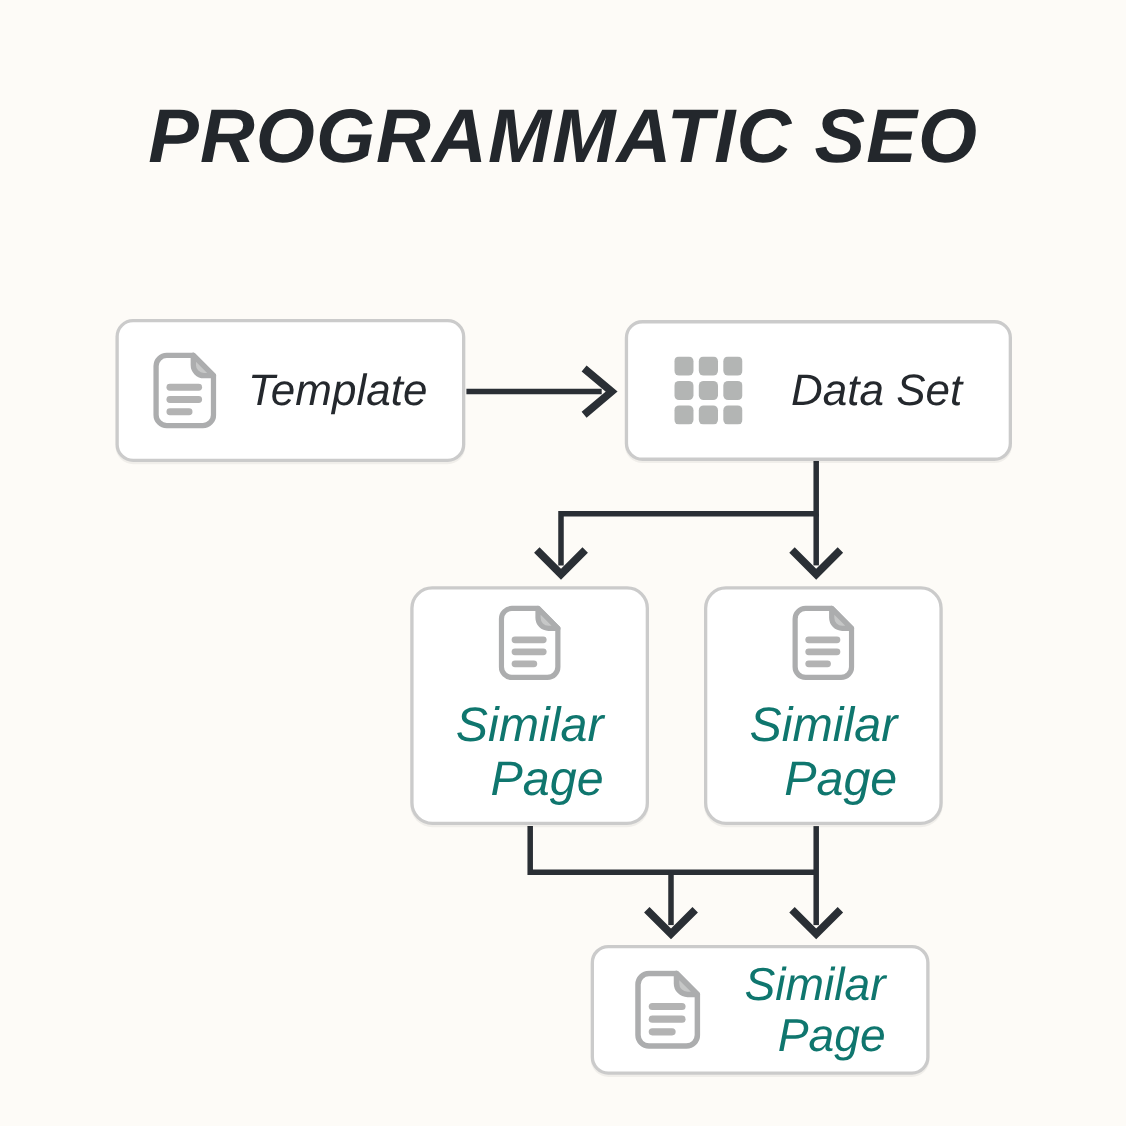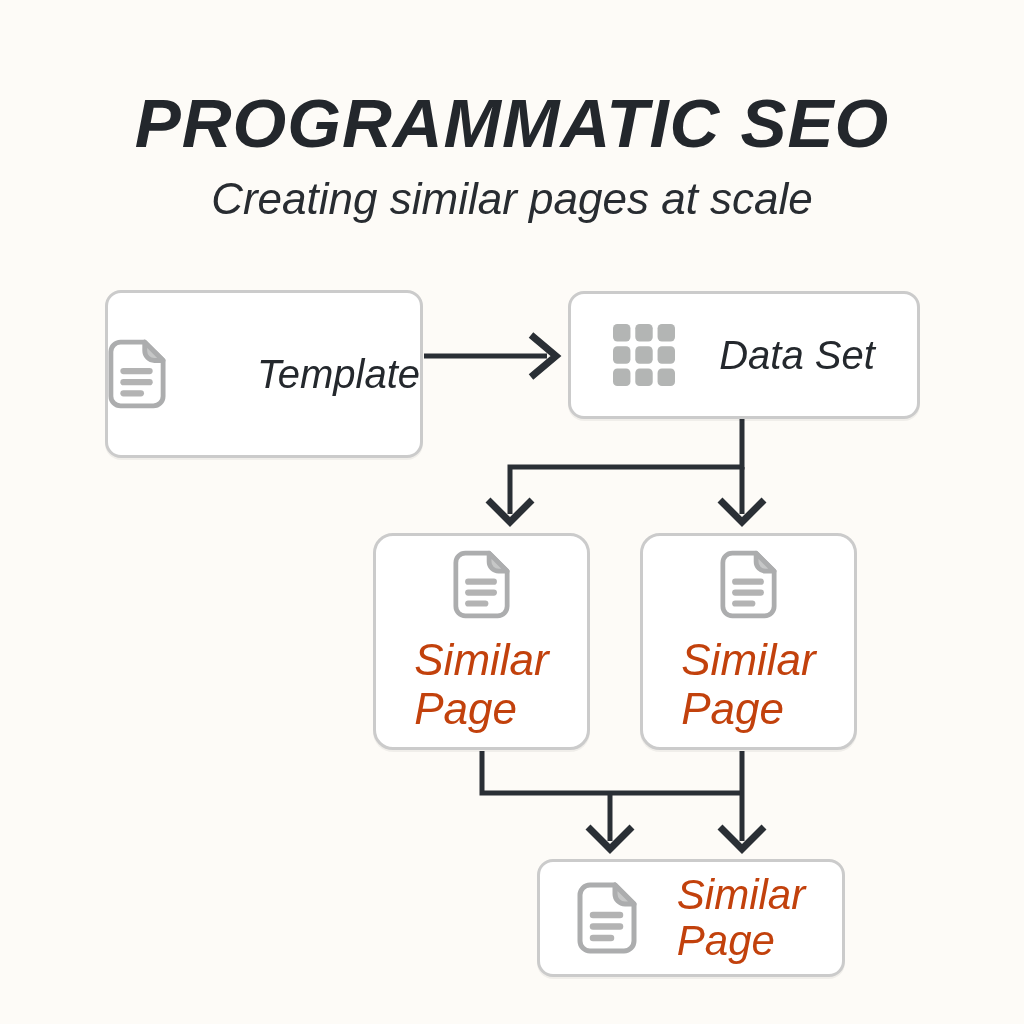--- a/index.html
+++ b/index.html
@@ -50,48 +50,47 @@
     position: absolute;
     background: #ffffff;
     border: 3px solid #cbcbcb;
     border-radius: 18px;
     box-sizing: border-box;
     display: flex;
     align-items: center;
     justify-content: center;
     box-shadow: 0 2px 0 rgba(0,0,0,0.05);
   }
-  .node-template { left: 105px; top: 290px; width: 318px; height: 168px; gap: 28px; border-radius: 16px; justify-content: space-between; }
+  .node-template { left: 105px; top: 290px; width: 318px; height: 130px; gap: 28px; border-radius: 16px; }
   .node-dataset  { left: 568px; top: 291px; width: 352px; height: 128px; gap: 44px; border-radius: 16px; }
   .node-sp-left  { left: 373px; top: 533px; width: 217px; height: 217px; flex-direction: column; gap: 16px; border-radius: 20px; }
   .node-sp-right { left: 640px; top: 533px; width: 217px; height: 217px; flex-direction: column; gap: 16px; border-radius: 20px; }
   .node-sp-bottom{ left: 537px; top: 859px; width: 308px; height: 118px; gap: 40px; border-radius: 16px; }
   .node-label {
     font-size: 40px;
     font-weight: 500;
     color: #24282d;
     white-space: nowrap;
   }
   .sp-label {
-    text-align: left;
+    text-align: right;
     font-size: 44px;
     line-height: 49px;
     font-weight: 500;
-    color: #c2410c;
+    color: #0f766e;
   }
   .sp-bottom-label { font-size: 42px; line-height: 46px; }
   .icon { display: block; flex: 0 0 auto; }
 </style>
 </head>
 <body>
 
 <div class="canvas">
 
   <h1 class="title">PROGRAMMATIC SEO</h1>
-  <h2 class="subtitle">Creating similar pages at scale</h2>
 
   <svg class="connectors" width="1024" height="1024" viewBox="0 0 1024 1024">
     <g stroke="#2a2f35" fill="none">
 
       <path d="M424 356 H547" stroke-width="5"></path>
       <path d="M531 335 L556 356 L531 377" stroke-width="7"></path>
 
       <path d="M742 419 V467 H510 V514" stroke-width="5"></path>
       <path d="M488 500 L510 522 L532 500" stroke-width="7"></path>
 

